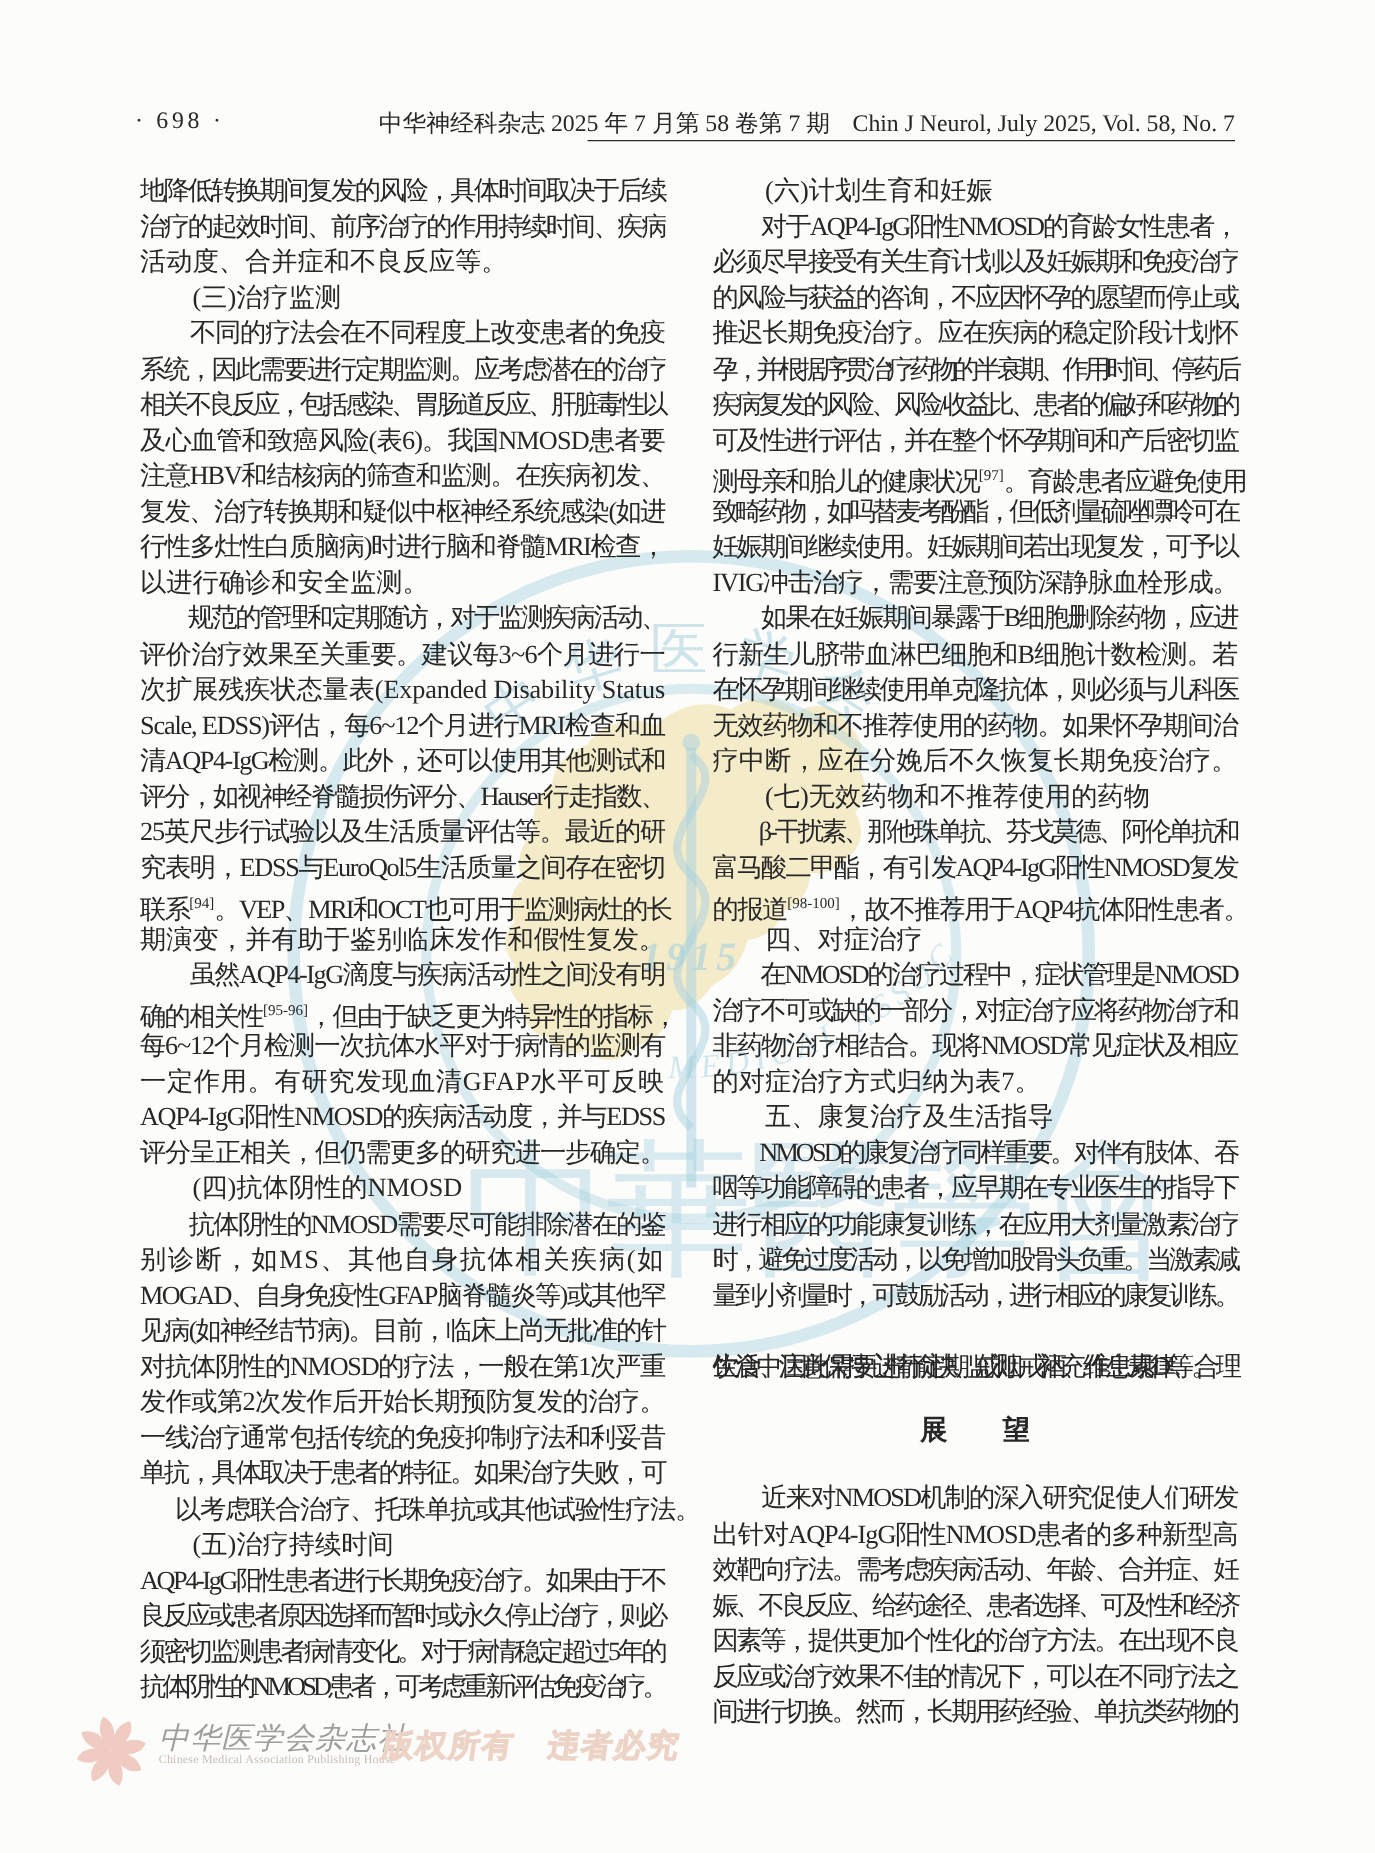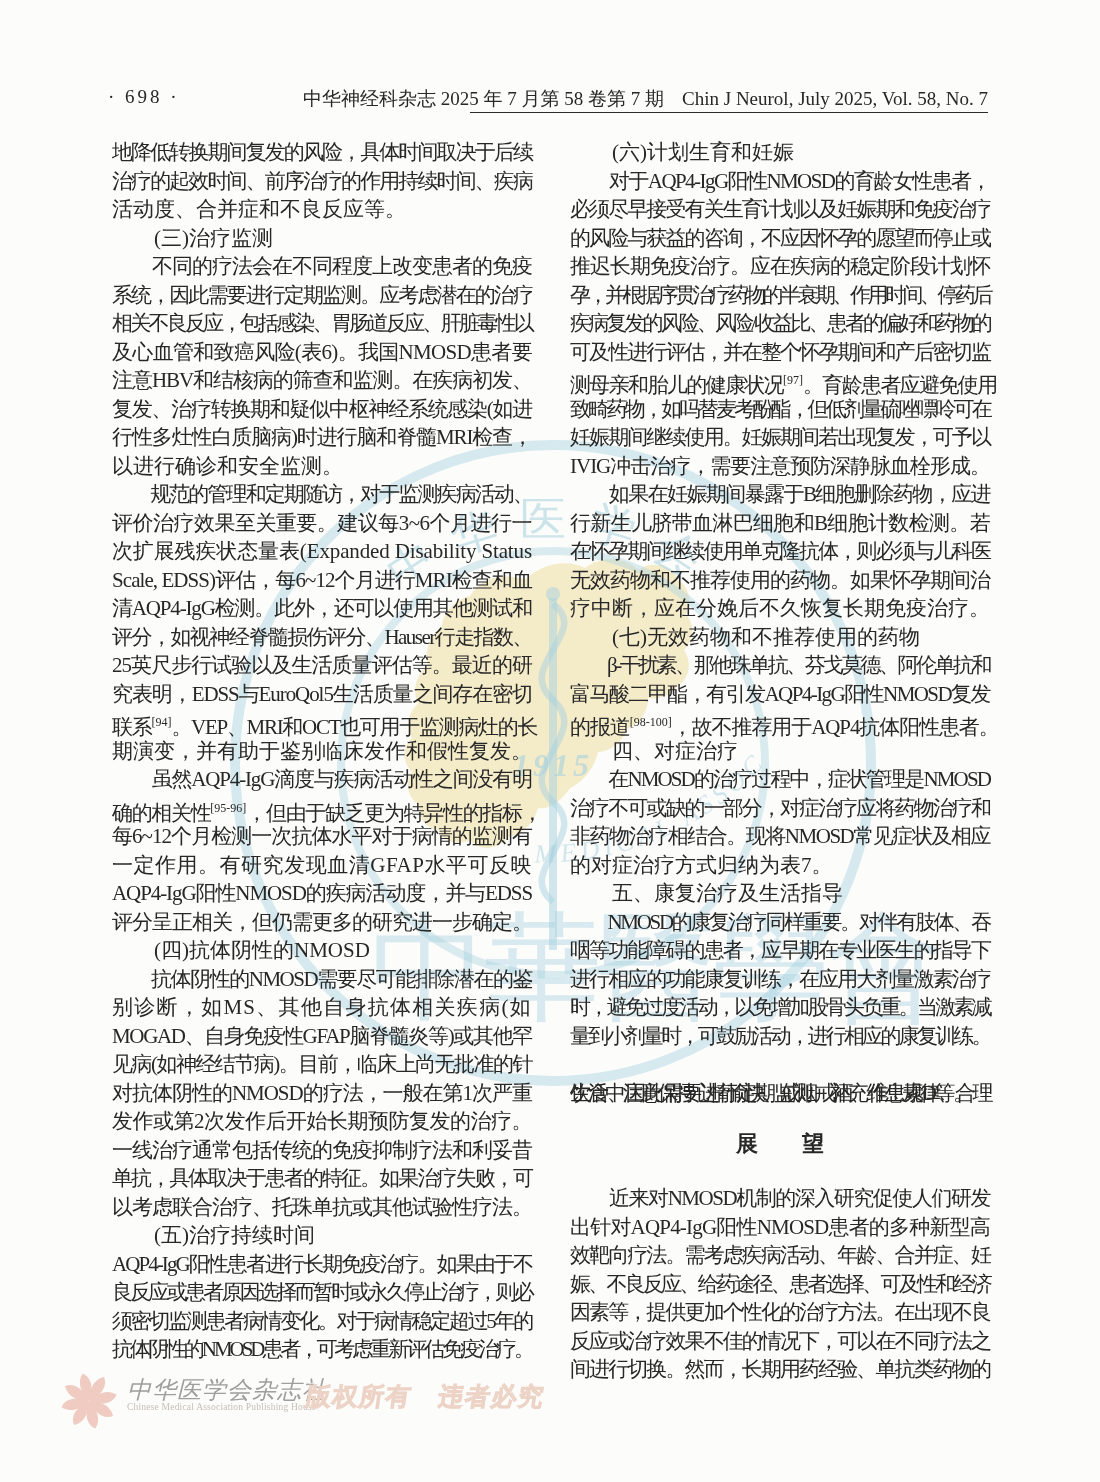--- a/index.html
+++ b/index.html
@@ -128,21 +128,21 @@
       <div class="ln"><span class="in" style="letter-spacing: -1px;">评分呈正相关，但仍需更多的研究进一步确定。</span></div>
       <div class="ln last"><span class="in">　　(四)抗体阴性的NMOSD</span></div>
       <div class="ln"><span class="in" style="letter-spacing: -1.47215px;">　　抗体阴性的NMOSD需要尽可能排除潜在的鉴</span></div>
       <div class="ln"><span class="in" style="letter-spacing: 1.28203px;">别诊断，如MS、其他自身抗体相关疾病(如</span></div>
       <div class="ln"><span class="in" style="letter-spacing: -1.33875px;">MOGAD、自身免疫性GFAP脑脊髓炎等)或其他罕</span></div>
       <div class="ln"><span class="in" style="letter-spacing: -1.52174px;">见病(如神经结节病)。目前，临床上尚无批准的针</span></div>
       <div class="ln"><span class="in" style="letter-spacing: -1.01562px;">对抗体阴性的NMOSD的疗法，一般在第1次严重</span></div>
       <div class="ln"><span class="in" style="letter-spacing: -0.5px;">发作或第2次发作后开始长期预防复发的治疗。</span></div>
       <div class="ln"><span class="in" style="letter-spacing: -1px;">一线治疗通常包括传统的免疫抑制疗法和利妥昔</span></div>
       <div class="ln"><span class="in" style="letter-spacing: -1.90909px;">单抗，具体取决于患者的特征。如果治疗失败，可</span></div>
-      <div class="ln"><span class="in" style="letter-spacing: -1px;">以考虑联合治疗、托珠单抗或其他试验性疗法。</span></div>
+      <div class="ln"><span class="in" style="letter-spacing: -1px; margin-left: 28px;">以考虑联合治疗、托珠单抗或其他试验性疗法。</span></div>
       <div class="ln last"><span class="in">　　(五)治疗持续时间</span></div>
       <div class="ln"><span class="in" style="letter-spacing: -1.92969px;">AQP4-IgG阳性患者进行长期免疫治疗。如果由于不</span></div>
       <div class="ln"><span class="in" style="letter-spacing: -2.73913px;">良反应或患者原因选择而暂时或永久停止治疗，则必</span></div>
       <div class="ln"><span class="in" style="letter-spacing: -2.28261px;">须密切监测患者病情变化。对于病情稳定超过5年的</span></div>
       <div class="ln"><span class="in" style="letter-spacing: -3.03437px;">抗体阴性的NMOSD患者，可考虑重新评估免疫治疗。</span></div>
     </div>
 
   <div class="col col-right">
     <div>
         <div class="ln last"><span class="in">　　(六)计划生育和妊娠</span></div>

